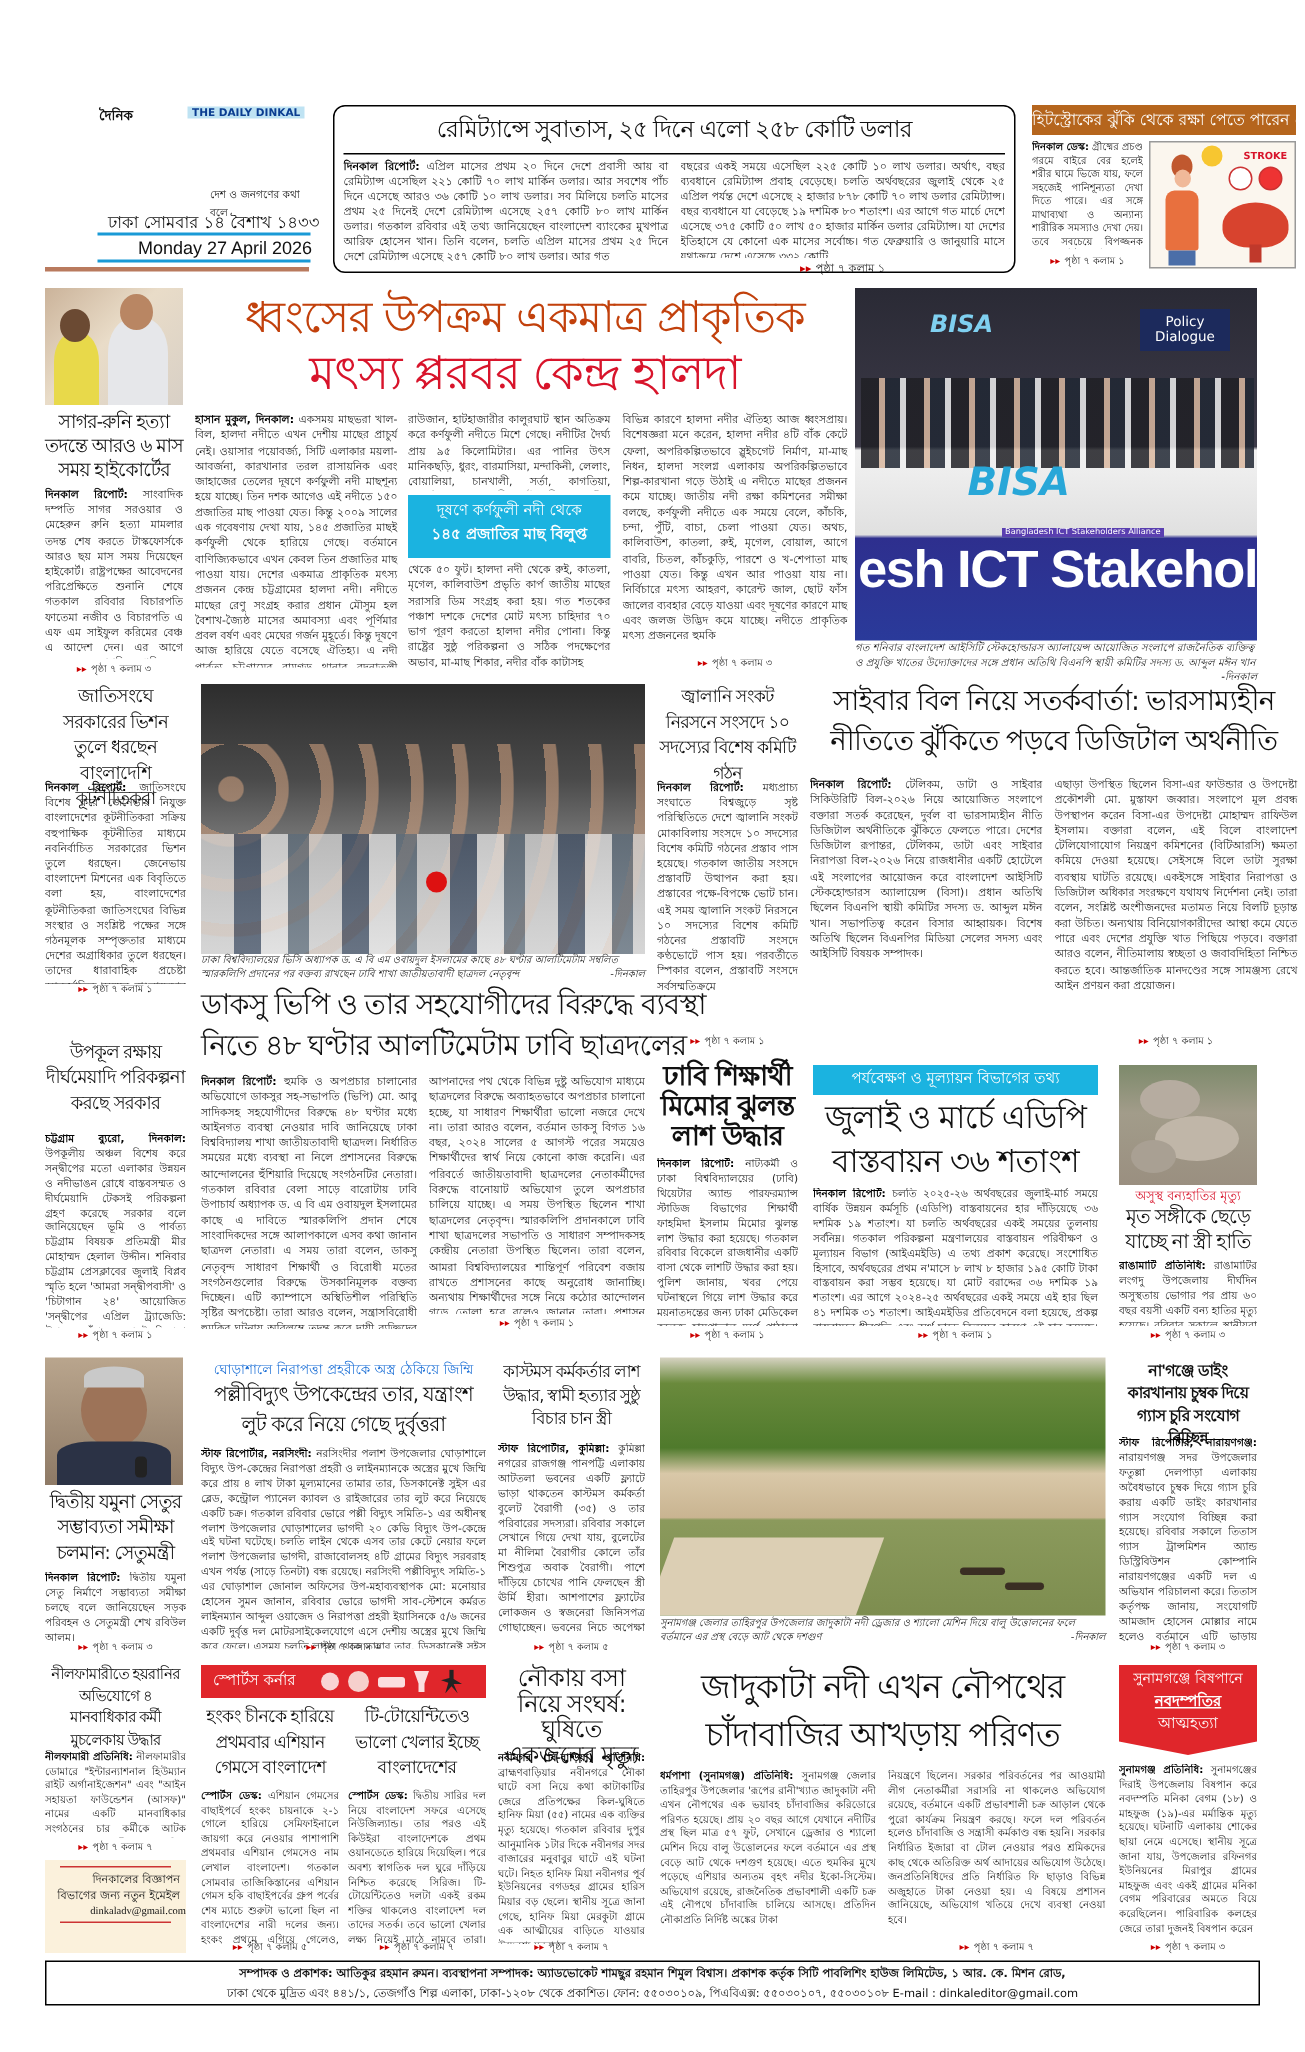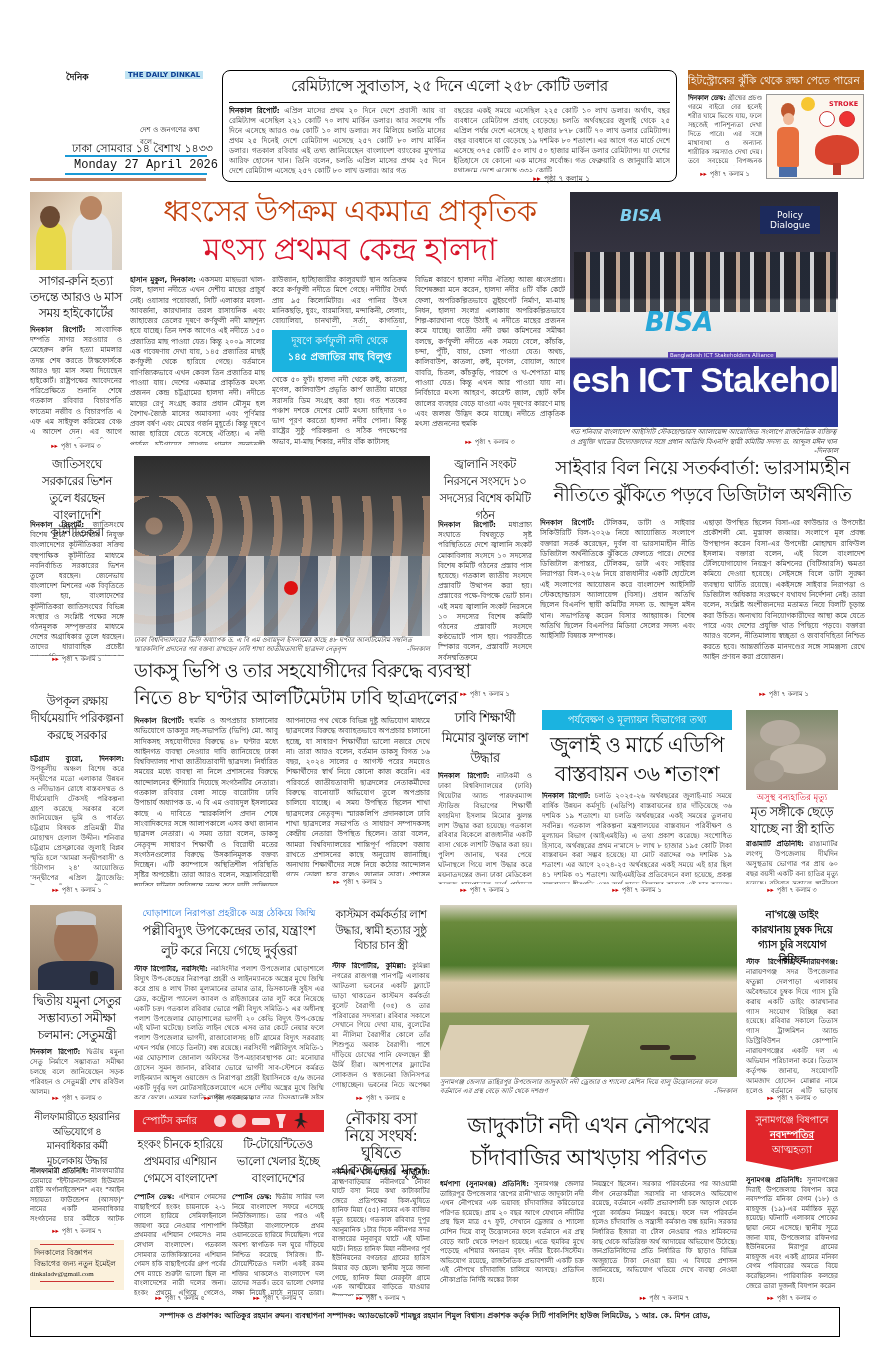--- a/index.html
+++ b/index.html
@@ -16,21 +16,21 @@
 </style>
 </head>
 <body>
 
 <div class="abs" style="left:30px;top:66px;width:180px;height:120px;">
   <div class="abs" style="left:36px;top:4px;font-size:9px;font-weight:bold;">দৈনিক</div>
   <div class="abs" style="left:95px;top:5px;font-size:7px;font-weight:bold;color:#0b3d91;background:#bfe3f3;padding:0 3px;">THE DAILY DINKAL</div>
   <div class="abs" style="left:110px;top:58px;font-size:7px;">দেশ ও জনগণের কথা বলে</div>
   <div class="abs" style="left:42px;top:74px;font-size:11px;white-space:nowrap;">ঢাকা সোমবার ১৪ বৈশাখ ১৪৩৩</div>
   <div class="abs" style="left:35px;top:89px;width:142px;height:2px;background:#1a9ad6;"></div>
-  <div class="abs" style="left:44px;top:92px;font-size:12px;font-family:Liberation Mono, monospace;white-space:nowrap;">Monday 27 April 2026</div>
+  <div class="abs" style="left:62px;top:92px;font-size:12px;font-family:Liberation Sans, sans-serif;white-space:nowrap;">Monday 27 April 2026</div>
   <div class="abs" style="left:35px;top:107px;width:142px;height:2px;background:#1a9ad6;"></div>
 </div>
 <div class="abs" style="left:30px;top:178px;width:176px;height:3px;background:#b97a5e;"></div>
 
 <div class="abs" style="left:222px;top:70px;width:455px;height:112px;border:1.5px solid #000;border-radius:8px;padding:3px 6px;">
   <div class="hl" style="font-size:15.5px;font-weight:normal;border-bottom:1px solid #000;padding-bottom:2px;white-space:nowrap;overflow:hidden;">রেমিট্যান্সে সুবাতাস, ২৫ দিনে এলো ২৫৮ কোটি ডলার</div>
   <div style="display:flex;gap:8px;margin-top:3px;">
     <div class="body-text" style="flex:1;font-size:7.3px;line-height:10px;height:75px;overflow:hidden;"><b>দিনকাল রিপোর্ট:</b> <span>এপ্রিল মাসের প্রথম ২০ দিনে দেশে প্রবাসী আয় বা রেমিট্যান্স এসেছিল ২২১ কোটি ৭০ লাখ মার্কিন ডলার। আর সবশেষ পাঁচ দিনে এসেছে আরও ৩৬ কোটি ১০ লাখ ডলার। সব মিলিয়ে চলতি মাসের প্রথম ২৫ দিনেই দেশে রেমিট্যান্স এসেছে ২৫৭ কোটি ৮০ লাখ মার্কিন ডলার। গতকাল রবিবার এই তথ্য জানিয়েছেন বাংলাদেশ ব্যাংকের মুখপাত্র আরিফ হোসেন খান। তিনি বলেন, চলতি এপ্রিল মাসের প্রথম ২৫ দিনে দেশে রেমিট্যান্স এসেছে ২৫৭ কোটি ৮০ লাখ ডলার। আর গত</span></div>
     <div style="flex:1;">
       <div class="body-text" style="font-size:7.3px;line-height:10px;height:66px;overflow:hidden;">বছরের একই সময়ে এসেছিল ২২৫ কোটি ১০ লাখ ডলার। অর্থাৎ, বছর ব্যবধানে রেমিট্যান্স প্রবাহ বেড়েছে। চলতি অর্থবছরের জুলাই থেকে ২৫ এপ্রিল পর্যন্ত দেশে এসেছে ২ হাজার ৮৭৮ কোটি ৭০ লাখ ডলার রেমিট্যান্স। বছর ব্যবধানে যা বেড়েছে ১৯ দশমিক ৮০ শতাংশ। এর আগে গত মার্চে দেশে এসেছে ৩৭৫ কোটি ৫০ লাখ ৫০ হাজার মার্কিন ডলার রেমিট্যান্স। যা দেশের ইতিহাসে যে কোনো এক মাসের সর্বোচ্চ। গত ফেব্রুয়ারি ও জানুয়ারি মাসে যথাক্রমে দেশে এসেছে ৩৩২ কোটি</div>
@@ -63,21 +63,21 @@
   <div style="position:absolute;left:6px;top:30px;width:30px;height:48px;border-radius:40% 40% 0 0;background:#e8d94a;"></div>
   <div style="position:absolute;left:10px;top:14px;width:20px;height:22px;border-radius:50%;background:#6b4a33;"></div>
   <div style="position:absolute;left:42px;top:20px;width:40px;height:58px;border-radius:40% 40% 0 0;background:#e6e7ea;"></div>
   <div style="position:absolute;left:50px;top:4px;width:22px;height:24px;border-radius:50%;background:#b98663;"></div>
 </div>
 <div class="abs hl" style="left:30px;top:273px;width:92px;font-size:12.5px;line-height:16px;font-weight:normal;">সাগর-রুনি হত্যা তদন্তে আরও ৬ মাস সময় হাইকোর্টের</div>
 <div class="abs body-text" style="left:30px;top:325px;width:92px;height:114px;overflow:hidden;font-size:7.2px;line-height:10.2px;"><b>দিনকাল রিপোর্ট:</b> <span>সাংবাদিক দম্পতি সাগর সরওয়ার ও মেহেরুন রুনি হত্যা মামলার তদন্ত শেষ করতে টাস্কফোর্সকে আরও ছয় মাস সময় দিয়েছেন হাইকোর্ট। রাষ্ট্রপক্ষের আবেদনের পরিপ্রেক্ষিতে শুনানি শেষে গতকাল রবিবার বিচারপতি ফাতেমা নজীব ও বিচারপতি এ এফ এম সাইফুল করিমের বেঞ্চ এ আদেশ দেন। এর আগে তদন্তের অগ্রগতি প্রতিবেদন আদালতে দাখিল হয়। রাষ্ট্রপক্ষে ছিলেন অ্যাটর্নি</span></div>
 <div class="abs cont" style="left:30px;top:440px;width:92px;font-size:6.5px;"><span class="arr">▸▸</span><span>পৃষ্ঠা ৭ কলাম ৩</span></div>
 
 <div class="abs hl" style="left:130px;top:193px;width:440px;font-size:29px;line-height:36px;color:#c2410c;font-weight:normal;white-space:nowrap;">ধ্বংসের উপক্রম একমাত্র প্রাকৃতিক</div>
-<div class="abs hl" style="left:130px;top:229px;width:440px;font-size:31px;line-height:40px;color:#d8142b;font-weight:normal;white-space:nowrap;">মৎস্য প্রথমব কেন্দ্র হালদা</div>
+<div class="abs hl" style="left:130px;top:229px;width:440px;font-size:31px;line-height:40px;color:#d8142b;font-weight:normal;white-space:nowrap;">মৎস্য প্পরবর কেন্দ্র হালদা</div>
 <div class="abs body-text" style="left:130px;top:275px;width:135px;height:170px;overflow:hidden;font-size:7.2px;line-height:10.3px;"><b>হাসান মুকুল, দিনকাল:</b> <span>একসময় মাছভরা খাল-বিল, হালদা নদীতে এখন দেশীয় মাছের প্রাচুর্য নেই। ওয়াসার পয়োবর্জ্য, সিটি এলাকার ময়লা-আবর্জনা, কারখানার তরল রাসায়নিক এবং জাহাজের তেলের দূষণে কর্ণফুলী নদী মাছশূন্য হয়ে যাচ্ছে। তিন দশক আগেও এই নদীতে ১৫০ প্রজাতির মাছ পাওয়া যেত। কিন্তু ২০০৯ সালের এক গবেষণায় দেখা যায়, ১৪৫ প্রজাতির মাছই কর্ণফুলী থেকে হারিয়ে গেছে। বর্তমানে বাণিজ্যিকভাবে এখন কেবল তিন প্রজাতির মাছ পাওয়া যায়। দেশের একমাত্র প্রাকৃতিক মৎস্য প্রজনন কেন্দ্র চট্টগ্রামের হালদা নদী। নদীতে মাছের রেণু সংগ্রহ করার প্রধান মৌসুম হল বৈশাখ-জ্যৈষ্ঠ মাসের অমাবস্যা এবং পূর্ণিমার প্রবল বর্ষণ এবং মেঘের গর্জন মুহূর্তে। কিন্তু দূষণে আজ হারিয়ে যেতে বসেছে ঐতিহ্য। এ নদী পার্বত্য চট্টগ্রামের রামগড় থানার বদনাতলী পাহাড় থেকে সৃষ্ট হয়ে ফটিকছড়ির</span></div>
 <div class="abs body-text" style="left:272px;top:275px;width:135px;height:52px;overflow:hidden;font-size:7.2px;line-height:10.3px;">রাউজান, হাটহাজারীর কালুরঘাট স্থান অতিক্রম করে কর্ণফুলী নদীতে মিশে গেছে। নদীটির দৈর্ঘ্য প্রায় ৯৫ কিলোমিটার। এর পানির উৎস মানিকছড়ি, ধুরং, বারমাসিয়া, মন্দাকিনী, লেলাং, বোয়ালিয়া, চানখালী, সর্তা, কাগতিয়া, সোনাইখাল, পারাখালী, খাটাখালীসহ বেশকিছু ছোট ছোট ছড়া। নদীটির গভীরতা স্থান বিশেষ ২৫</div>
 <div class="abs" style="left:272px;top:330px;width:135px;height:42px;background:#1bb3e0;color:#fff;text-align:center;padding-top:3px;">
   <div style="font-size:10px;line-height:16px;white-space:nowrap;">দূষণে কর্ণফুলী নদী থেকে</div>
   <div style="font-size:10px;line-height:16px;white-space:nowrap;font-weight:bold;">১৪৫ প্রজাতির মাছ বিলুপ্ত</div>
 </div>
 <div class="abs body-text" style="left:272px;top:375px;width:135px;height:70px;overflow:hidden;font-size:7.2px;line-height:10.3px;">থেকে ৫০ ফুট। হালদা নদী থেকে রুই, কাতলা, মৃগেল, কালিবাউশ প্রভৃতি কার্প জাতীয় মাছের সরাসরি ডিম সংগ্রহ করা হয়। গত শতকের পঞ্চাশ দশকে দেশের মোট মৎস্য চাহিদার ৭০ ভাগ পূরণ করতো হালদা নদীর পোনা। কিন্তু রাষ্ট্রের সুষ্ঠু পরিকল্পনা ও সঠিক পদক্ষেপের অভাব, মা-মাছ শিকার, নদীর বাঁক কাটাসহ</div>
 <div class="abs body-text" style="left:415px;top:275px;width:150px;height:160px;overflow:hidden;font-size:7.2px;line-height:10.3px;">বিভিন্ন কারণে হালদা নদীর ঐতিহ্য আজ ধ্বংসপ্রায়। বিশেষজ্ঞরা মনে করেন, হালদা নদীর ৪টি বাঁক কেটে ফেলা, অপরিকল্পিতভাবে স্লুইচগেট নির্মাণ, মা-মাছ নিধন, হালদা সংলগ্ন এলাকায় অপরিকল্পিতভাবে শিল্প-কারখানা গড়ে উঠাই এ নদীতে মাছের প্রজনন কমে যাচ্ছে। জাতীয় নদী রক্ষা কমিশনের সমীক্ষা বলছে, কর্ণফুলী নদীতে এক সময়ে বেলে, কাঁচকি, চন্দা, পুঁটি, বাচা, চেলা পাওয়া যেত। অথচ, কালিবাউশ, কাতলা, রুই, মৃগেল, বোয়াল, আগে বাবরি, চিতল, কাঁচকুড়ি, পারশে ও খ-শেপাতা মাছ পাওয়া যেত। কিন্তু এখন আর পাওয়া যায় না। নির্বিচারে মৎস্য আহরণ, কারেন্ট জাল, ছোট ফাঁস জালের ব্যবহার বেড়ে যাওয়া এবং দূষণের কারণে মাছ এবং জলজ উদ্ভিদ কমে যাচ্ছে। নদীতে প্রাকৃতিক মৎস্য প্রজননের হুমকি</div>
 <div class="abs cont" style="left:415px;top:436px;width:150px;font-size:6.5px;"><span class="arr">▸▸</span><span>পৃষ্ঠা ৭ কলাম ৩</span></div>
 
@@ -115,21 +115,21 @@
 <div class="abs hl" style="left:540px;top:455px;width:325px;font-size:18.5px;line-height:26px;font-weight:normal;white-space:nowrap;overflow:hidden;">সাইবার বিল নিয়ে সতর্কবার্তা: ভারসাম্যহীন</div>
 <div class="abs hl" style="left:540px;top:482px;width:325px;font-size:18.5px;line-height:26px;font-weight:normal;white-space:nowrap;overflow:hidden;">নীতিতে ঝুঁকিতে পড়বে ডিজিটাল অর্থনীতি</div>
 <div class="abs body-text" style="left:540px;top:518px;width:155px;height:180px;overflow:hidden;font-size:7.2px;line-height:10.3px;"><b>দিনকাল রিপোর্ট:</b> <span>টেলিকম, ডাটা ও সাইবার সিকিউরিটি বিল-২০২৬ নিয়ে আয়োজিত সংলাপে বক্তারা সতর্ক করেছেন, দুর্বল বা ভারসাম্যহীন নীতি ডিজিটাল অর্থনীতিকে ঝুঁকিতে ফেলতে পারে। দেশের ডিজিটাল রূপান্তর, টেলিকম, ডাটা এবং সাইবার নিরাপত্তা বিল-২০২৬ নিয়ে রাজধানীর একটি হোটেলে এই সংলাপের আয়োজন করে বাংলাদেশ আইসিটি স্টেকহোল্ডারস অ্যালায়েন্স (বিসা)। প্রধান অতিথি ছিলেন বিএনপি স্থায়ী কমিটির সদস্য ড. আব্দুল মঈন খান। সভাপতিত্ব করেন বিসার আহ্বায়ক। বিশেষ অতিথি ছিলেন বিএনপির মিডিয়া সেলের সদস্য এবং আইসিটি বিষয়ক সম্পাদক।</span></div>
 <div class="abs body-text" style="left:703px;top:518px;width:162px;height:170px;overflow:hidden;font-size:7.2px;line-height:10.3px;">এছাড়া উপস্থিত ছিলেন বিসা-এর ফাউন্ডার ও উপদেষ্টা প্রকৌশলী মো. মুস্তাফা জব্বার। সংলাপে মূল প্রবন্ধ উপস্থাপন করেন বিসা-এর উপদেষ্টা মোহাম্মদ রাফিউল ইসলাম। বক্তারা বলেন, এই বিলে বাংলাদেশ টেলিযোগাযোগ নিয়ন্ত্রণ কমিশনের (বিটিআরসি) ক্ষমতা কমিয়ে দেওয়া হয়েছে। সেইসঙ্গে বিলে ডাটা সুরক্ষা ব্যবস্থায় ঘাটতি রয়েছে। একইসঙ্গে সাইবার নিরাপত্তা ও ডিজিটাল অধিকার সংরক্ষণে যথাযথ নির্দেশনা নেই। তারা বলেন, সংশ্লিষ্ট অংশীজনদের মতামত নিয়ে বিলটি চূড়ান্ত করা উচিত। অন্যথায় বিনিয়োগকারীদের আস্থা কমে যেতে পারে এবং দেশের প্রযুক্তি খাত পিছিয়ে পড়বে। বক্তারা আরও বলেন, নীতিমালায় স্বচ্ছতা ও জবাবদিহিতা নিশ্চিত করতে হবে। আন্তর্জাতিক মানদণ্ডের সঙ্গে সামঞ্জস্য রেখে আইন প্রণয়ন করা প্রয়োজন।</div>
 <div class="abs cont" style="left:703px;top:688px;width:162px;font-size:6.5px;"><span class="arr">▸▸</span><span>পৃষ্ঠা ৭ কলাম ১</span></div>
 
 <div class="abs hl" style="left:30px;top:693px;width:94px;font-size:12px;line-height:17px;font-weight:normal;">উপকূল রক্ষায় দীর্ঘমেয়াদি পরিকল্পনা করছে সরকার</div>
 <div class="abs body-text" style="left:30px;top:755px;width:94px;height:130px;overflow:hidden;font-size:7px;line-height:9.9px;"><b>চট্টগ্রাম ব্যুরো, দিনকাল:</b> <span>উপকূলীয় অঞ্চল বিশেষ করে সন্দ্বীপের মতো এলাকার উন্নয়ন ও নদীভাঙন রোধে বাস্তবসম্মত ও দীর্ঘমেয়াদি টেকসই পরিকল্পনা গ্রহণ করেছে সরকার বলে জানিয়েছেন ভূমি ও পার্বত্য চট্টগ্রাম বিষয়ক প্রতিমন্ত্রী মীর মোহাম্মদ হেলাল উদ্দীন। শনিবার চট্টগ্রাম প্রেসক্লাবের জুলাই বিপ্লব স্মৃতি হলে 'আমরা সন্দ্বীপবাসী' ও 'চিটাগান ২৪' আয়োজিত 'সন্দ্বীপের এপ্রিল ট্র্যাজেডি: উপকূল বাঁচাতে এখনই সিদ্ধান্ত' শীর্ষক সংলাপে প্রধান অতিথির বক্তব্যে</span></div>
 <div class="abs cont" style="left:30px;top:884px;width:94px;font-size:6.5px;"><span class="arr">▸▸</span><span>পৃষ্ঠা ৭ কলাম ১</span></div>
 
-<div class="abs hl" style="left:438px;top:708px;width:94px;font-size:13px;line-height:20px;font-weight:normal;">ঢাবি শিক্ষার্থী মিমোর ঝুলন্ত লাশ উদ্ধার</div>
+<div class="abs hl" style="left:438px;top:708px;width:94px;font-size:18px;line-height:20px;font-weight:bold;">ঢাবি শিক্ষার্থী মিমোর ঝুলন্ত লাশ উদ্ধার</div>
 <div class="abs body-text" style="left:438px;top:772px;width:94px;height:112px;overflow:hidden;font-size:7px;line-height:9.9px;"><b>দিনকাল রিপোর্ট:</b> <span>নাট্যকর্মী ও ঢাকা বিশ্ববিদ্যালয়ের (ঢাবি) থিয়েটার অ্যান্ড পারফরম্যান্স স্টাডিজ বিভাগের শিক্ষার্থী ফাহমিদা ইসলাম মিমোর ঝুলন্ত লাশ উদ্ধার করা হয়েছে। গতকাল রবিবার বিকেলে রাজধানীর একটি বাসা থেকে লাশটি উদ্ধার করা হয়। পুলিশ জানায়, খবর পেয়ে ঘটনাস্থলে গিয়ে লাশ উদ্ধার করে ময়নাতদন্তের জন্য ঢাকা মেডিকেল কলেজ হাসপাতাল মর্গে পাঠানো হয়েছে। পরিবারের সদস্যরা জানান, মিমো দীর্ঘদিন ধরে মানসিক চাপে ছিলেন। এ ঘটনায় থানায় অপমৃত্যুর মামলা হয়েছে বলে জানা গেছে। তার মৃত্যুতে সহপাঠী ও শিক্ষকদের মাঝে শোকের ছায়া নেমে এসেছে</span></div>
 <div class="abs cont" style="left:438px;top:884px;width:94px;font-size:6.5px;"><span class="arr">▸▸</span><span>পৃষ্ঠা ৭ কলাম ১</span></div>
 
 <div class="abs tag" style="left:542px;top:710px;width:190px;height:20px;background:#1bb3e0;font-size:10px;font-weight:normal;line-height:20px;white-space:nowrap;overflow:hidden;">পর্যবেক্ষণ ও মূল্যায়ন বিভাগের তথ্য</div>
 <div class="abs hl" style="left:542px;top:731px;width:190px;font-size:21px;line-height:28px;font-weight:normal;white-space:nowrap;">জুলাই ও মার্চে এডিপি</div>
 <div class="abs hl" style="left:542px;top:760px;width:190px;font-size:21px;line-height:28px;font-weight:normal;white-space:nowrap;">বাস্তবায়ন ৩৬ শতাংশ</div>
 <div class="abs body-text" style="left:542px;top:792px;width:190px;height:92px;overflow:hidden;font-size:7px;line-height:9.9px;"><b>দিনকাল রিপোর্ট:</b> <span>চলতি ২০২৫-২৬ অর্থবছরের জুলাই-মার্চ সময়ে বার্ষিক উন্নয়ন কর্মসূচি (এডিপি) বাস্তবায়নের হার দাঁড়িয়েছে ৩৬ দশমিক ১৯ শতাংশ। যা চলতি অর্থবছরের একই সময়ের তুলনায় সর্বনিম্ন। গতকাল পরিকল্পনা মন্ত্রণালয়ের বাস্তবায়ন পরিবীক্ষণ ও মূল্যায়ন বিভাগ (আইএমইডি) এ তথ্য প্রকাশ করেছে। সংশোধিত হিসাবে, অর্থবছরের প্রথম ন'মাসে ৮ লাখ ৮ হাজার ১৯৫ কোটি টাকা বাস্তবায়ন করা সম্ভব হয়েছে। যা মোট বরাদ্দের ৩৬ দশমিক ১৯ শতাংশ। এর আগে ২০২৪-২৫ অর্থবছরের একই সময়ে এই হার ছিল ৪১ দশমিক ৩১ শতাংশ। আইএমইডির প্রতিবেদনে বলা হয়েছে, প্রকল্প বাস্তবায়নে ধীরগতি এবং অর্থ ছাড়ে বিলম্বের কারণে এই হার কমেছে। সরকার জানিয়েছে, অর্থবছরের বাকি সময়ে বাস্তবায়ন গতি বাড়ানোর উদ্যোগ নেওয়া হয়েছে। চলতি অর্থবছরের এডিপিতে মোট বরাদ্দ</span></div>
 <div class="abs cont" style="left:542px;top:884px;width:190px;font-size:6.5px;"><span class="arr">▸▸</span><span>পৃষ্ঠা ৭ কলাম ১</span></div>
 
 <div class="abs img" style="left:746px;top:710px;width:92px;height:80px;background:linear-gradient(180deg,#7d8a6b 0%,#a29c8a 40%,#9a8f80 100%);">
@@ -170,21 +170,21 @@
 <div class="abs caption" style="left:440px;top:1078px;width:297px;font-size:6.6px;line-height:9px;"><span>সুনামগঞ্জ জেলার তাহিরপুর উপজেলার জাদুকাটা নদী ড্রেজার ও শ্যালো মেশিন দিয়ে বালু উত্তোলনের ফলে বর্তমানে এর প্রস্থ বেড়ে আট থেকে দশগুণ</span> <span style="float:right">-দিনকাল</span></div>
 
 <div class="abs hl" style="left:746px;top:907px;width:92px;font-size:10.5px;line-height:15px;font-weight:bold;">না'গঞ্জে ডাইং কারখানায় চুম্বক দিয়ে গ্যাস চুরি সংযোগ বিচ্ছিন্ন</div>
 <div class="abs body-text" style="left:746px;top:958px;width:92px;height:136px;overflow:hidden;font-size:7px;line-height:9.9px;"><b>স্টাফ রিপোর্টার, নারায়ণগঞ্জ:</b> <span>নারায়ণগঞ্জ সদর উপজেলার ফতুল্লা দেলপাড়া এলাকায় অবৈধভাবে চুম্বক দিয়ে গ্যাস চুরি করায় একটি ডাইং কারখানার গ্যাস সংযোগ বিচ্ছিন্ন করা হয়েছে। রবিবার সকালে তিতাস গ্যাস ট্রান্সমিশন অ্যান্ড ডিস্ট্রিবিউশন কোম্পানি নারায়ণগঞ্জের একটি দল এ অভিযান পরিচালনা করে। তিতাস কর্তৃপক্ষ জানায়, সংযোগটি আমজাদ হোসেন মোল্লার নামে হলেও বর্তমানে এটি ভাড়ায় ব্যবহৃত হচ্ছে। অভিযানে নেতৃত্ব দেন</span></div>
 <div class="abs cont" style="left:746px;top:1092px;width:92px;font-size:6.5px;"><span class="arr">▸▸</span><span>পৃষ্ঠা ৭ কলাম ৩</span></div>
 
 <div class="abs hl" style="left:30px;top:1110px;width:94px;font-size:10px;line-height:14.5px;font-weight:normal;">নীলফামারীতে হয়রানির অভিযোগে ৪ মানবাধিকার কর্মী মুচলেকায় উদ্ধার</div>
 <div class="abs body-text" style="left:30px;top:1167px;width:94px;height:58px;overflow:hidden;font-size:6.8px;line-height:9.6px;"><b>নীলফামারী প্রতিনিধি:</b> <span>নীলফামারীর ডোমারে "ইন্টারন্যাশনাল হিউম্যান রাইট অর্গানাইজেশন" এবং "আইন সহায়তা ফাউন্ডেশন (আসফ)" নামের একটি মানবাধিকার সংগঠনের চার কর্মীকে আটক করেছে এলাকাবাসী। পরে পুলিশ ঘটনাস্থলে</span></div>
 <div class="abs cont" style="left:30px;top:1225px;width:94px;font-size:6.5px;"><span class="arr">▸▸</span><span>পৃষ্ঠা ৭ কলাম ৭</span></div>
 
-<div class="abs" style="left:30px;top:1240px;width:94px;height:50px;background:#fbf1dc;text-align:left;padding-top:4px;">
+<div class="abs" style="left:30px;top:1240px;width:94px;height:62px;background:#fbf1dc;text-align:right;padding-top:4px;">
   <div style="height:1px;background:#c33;margin:0 10px 3px;"></div>
   <div style="font-size:7.5px;line-height:10.5px;padding:0 4px;">দিনকালের বিজ্ঞাপন বিভাগের জন্য নতুন ইমেইল</div>
   <div style="font-size:7px;font-family:'Liberation Serif',serif;margin-top:1px;">dinkaladv@gmail.com</div>
   <div style="height:1px;background:#c33;margin:3px 10px 0;"></div>
 </div>
 
 <div class="abs" style="left:134px;top:1110px;width:190px;height:22px;background:#e0262b;">
   <div style="position:absolute;left:8px;top:0;font-size:10px;line-height:22px;color:#fff;">স্পোর্টস কর্নার</div>
   <div class="abs" style="left:80px;top:5px;width:12px;height:12px;border-radius:50%;background:#fff;opacity:.8;"></div>
   <div class="abs" style="left:98px;top:4px;width:14px;height:14px;border-radius:50%;background:#f6d0cc;"></div>
@@ -212,13 +212,14 @@
 <div class="abs" style="left:746px;top:1110px;width:92px;height:60px;background:#e0262b;clip-path:polygon(0 0,100% 0,100% 85%,50% 100%,0 85%);text-align:center;color:#fff;padding-top:3px;">
   <div style="font-size:9.5px;line-height:14px;white-space:nowrap;">সুনামগঞ্জে বিষপানে</div>
   <div style="font-size:10px;line-height:16px;text-decoration:underline;font-weight:bold;">নবদম্পতির</div>
   <div style="font-size:10px;line-height:14px;">আত্মহত্যা</div>
 </div>
 <div class="abs body-text" style="left:746px;top:1176px;width:92px;height:118px;overflow:hidden;font-size:6.8px;line-height:9.6px;"><b>সুনামগঞ্জ প্রতিনিধি:</b> <span>সুনামগঞ্জের দিরাই উপজেলায় বিষপান করে নবদম্পতি মনিকা বেগম (১৮) ও মাহফুজ (১৯)-এর মর্মান্তিক মৃত্যু হয়েছে। ঘটনাটি এলাকায় শোকের ছায়া নেমে এসেছে। স্থানীয় সূত্রে জানা যায়, উপজেলার রফিনগর ইউনিয়নের মিরাপুর গ্রামের মাহফুজ এবং একই গ্রামের মনিকা বেগম পরিবারের অমতে বিয়ে করেছিলেন। পারিবারিক কলহের জেরে তারা দুজনই বিষপান করেন</span></div>
 <div class="abs cont" style="left:746px;top:1292px;width:92px;font-size:6.5px;"><span class="arr">▸▸</span><span>পৃষ্ঠা ৭ কলাম ৩</span></div>
 
 <div class="abs" style="left:30px;top:1307px;width:810px;height:30px;border:1px solid #000;text-align:center;padding-top:1px;">
   <div style="font-size:7.6px;line-height:13px;font-weight:bold;white-space:nowrap;overflow:hidden;">সম্পাদক ও প্রকাশক: আতিকুর রহমান রুমন। ব্যবস্থাপনা সম্পাদক: অ্যাডভোকেট শামছুর রহমান শিমুল বিশ্বাস। প্রকাশক কর্তৃক সিটি পাবলিশিং হাউজ লিমিটেড, ১ আর. কে. মিশন রোড,</div>
+  <div style="font-size:7.6px;line-height:13px;white-space:nowrap;overflow:hidden;">ঢাকা থেকে মুদ্রিত এবং ৪৪১/১, তেজগাঁও শিল্প এলাকা, ঢাকা-১২০৮ থেকে প্রকাশিত। ফোন: ৫৫০৩০১০৯, পিএবিএক্স: ৫৫০৩০১০৭, ৫৫০৩০১০৮ E-mail : dinkaleditor@gmail.com</div>
 </div>
 
 </body></html>

